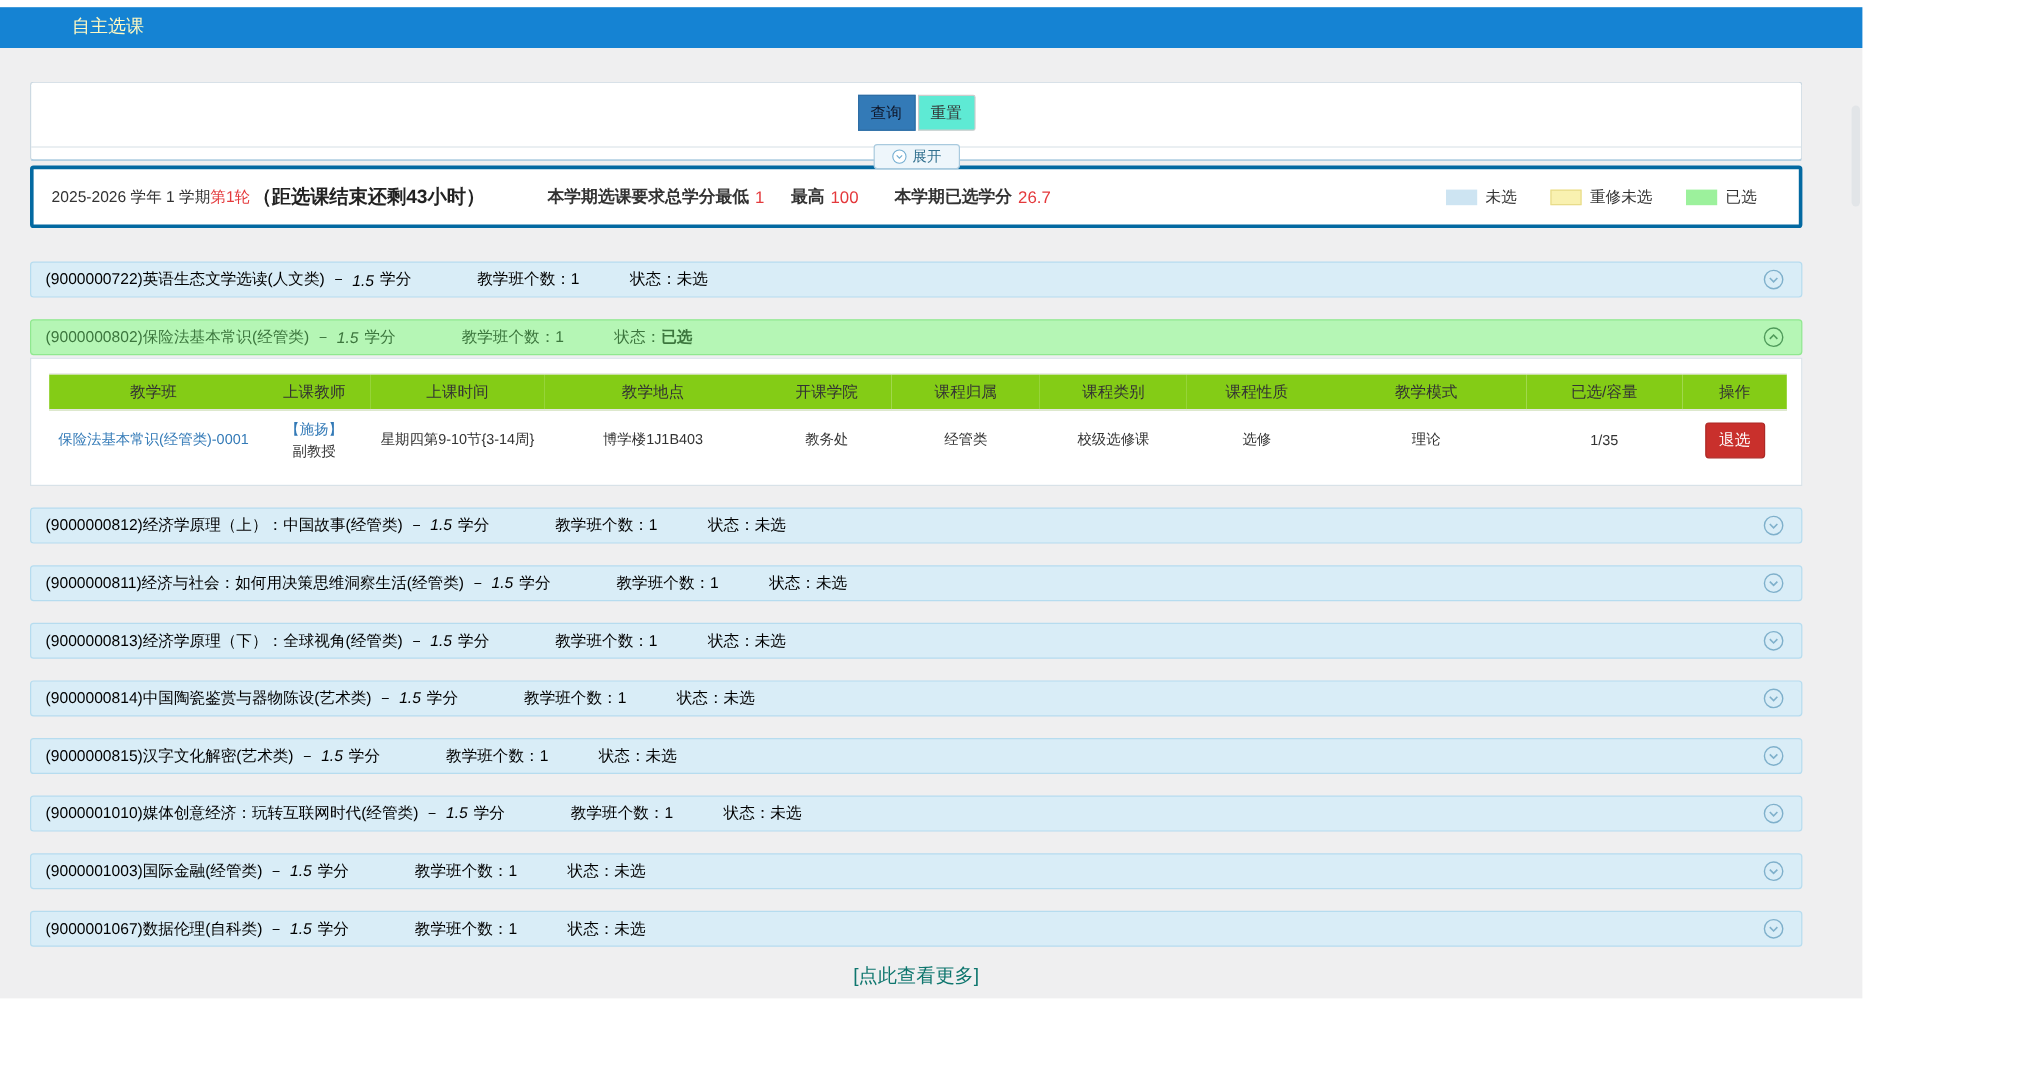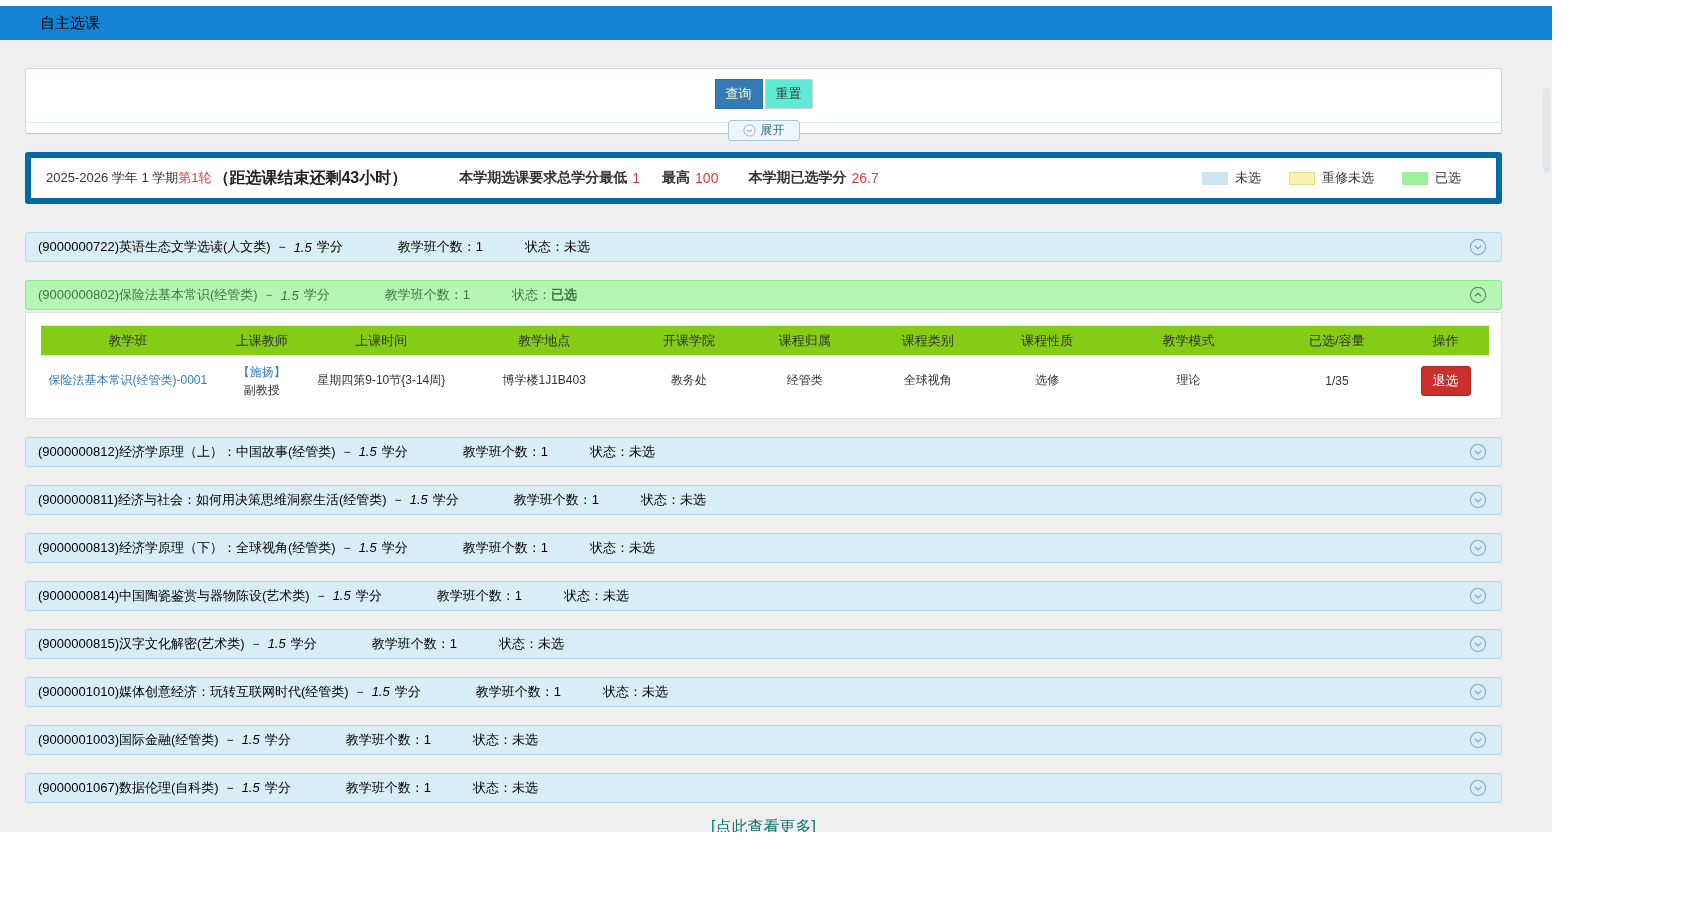--- a/index.html
+++ b/index.html
@@ -1,35 +1,35 @@
 <!DOCTYPE html>
 <html><head>
 <meta charset="utf-8">
 <style>
   * { margin:0; padding:0; box-sizing:border-box; }
   html,body { width:1694px; height:898px; background:#fff; font-family:"Liberation Sans","DejaVu Sans",sans-serif; }
   .topbar { position:absolute; left:0; top:6px; width:1552px; height:34px; background:#1583d3; }
-  .topbar-title { margin-left:40px; line-height:34px; color:#000000; font-size:15px; }
+  .topbar-title { margin-left:60px; line-height:34px; color:#fef9c3; font-size:15px; }
   .page { position:absolute; left:0; top:40px; width:1552px; height:792px; background:#efeff0; overflow:hidden; }
   .content { padding:28px 50px 0 25px; }
 
   
   .search-panel { position:relative; background:#fff; border:1px solid #ccd9e2; border-bottom:1px solid #a3c7de; border-radius:3px; height:66px; }
   .search-row { display:flex; justify-content:center; padding-top:10px; }
   .search-input { width:856px; height:30px; border:1px solid #ccc; border-right:none; padding:0 10px; font-size:12px; color:#333; border-radius:2px 0 0 2px; outline:none; }
   .search-input::placeholder { color:#9aa0a6; }
-  .btn-query { width:48px; height:30px; background:#337ab7; border:1px solid #2e6da4; color:#fef9c3; font-size:13px; cursor:pointer; }
+  .btn-query { width:48px; height:30px; background:#337ab7; border:1px solid #2e6da4; color:#0f172a; font-size:13px; cursor:pointer; }
   .btn-reset { width:48px; height:30px; background:#5eead4; border:1px solid #ccc; color:#333; font-size:13px; margin-left:2px; border-radius:0 2px 2px 0; cursor:pointer; }
   .expand-strip { position:relative; margin-top:13px; border-top:1px solid #dde4e9; height:22px; }
   .expand-line { position:absolute; top:10px; left:0; right:0; height:1px; background:#abcbdf; }
   .expand-tab { position:absolute; left:50%; transform:translateX(-50%); top:-3px; background:#eef6fb; border:1px solid #a9cade; border-radius:3px; padding:0 14px; height:21px; display:flex; align-items:center; gap:5px; font-size:12px; color:#31708f; cursor:pointer; }
   .expand-tab svg { color:#74aed2; }
 
   
-  .info-panel { margin-top:18px; background:#fff; border:6px solid #0369a1; border-radius:3px; height:52px; display:flex; align-items:center; font-size:13px; color:#333; padding-left:15px;justify-content:space-between; }
+  .info-panel { margin-top:4px; background:#fff; border:3px solid #0369a1; border-radius:3px; height:52px; display:flex; align-items:center; font-size:13px; color:#333; padding-left:15px;justify-content:space-between; }
   .info-round { color:#e4393c; }
   .info-countdown { font-weight:bold; font-size:16px; color:#222; margin-left:2px; }
   .req-label, .sel-label { font-weight:bold; font-size:14px; }
   .req-label { margin-left:52px; }
   .num-red { color:#e4393c; font-size:14px; margin-left:5px; }
   .gap-m { margin-left:22px; }
   .legend { margin-left:auto; display:flex; align-items:center; padding-right:35px; }
   .swatch { width:26px; height:13px; display:inline-block; margin-right:7px; }
   .swatch-unselected { background:#cde4f2; }
   .swatch-retake { background:#f9f1b0; border:1px solid #e8dc8a; }
@@ -181,21 +181,21 @@
           <tr>
             <td><span class="link-blue">保险法基本常识(经管类)-0001</span></td>
             <td class="teacher-cell">
               <div><span class="link-blue">【施扬】</span></div>
               <div>副教授</div>
             </td>
             <td>星期四第9-10节{3-14周}</td>
             <td>博学楼1J1B403</td>
             <td>教务处</td>
             <td>经管类</td>
-            <td>全球视角</td>
+            <td>校级选修课</td>
             <td>选修</td>
             <td>理论</td>
             <td>1/35</td>
             <td><button class="btn-withdraw">退选</button></td>
           </tr>
         </tbody>
       </table>
     </div>
 
     <div class="course-row">

